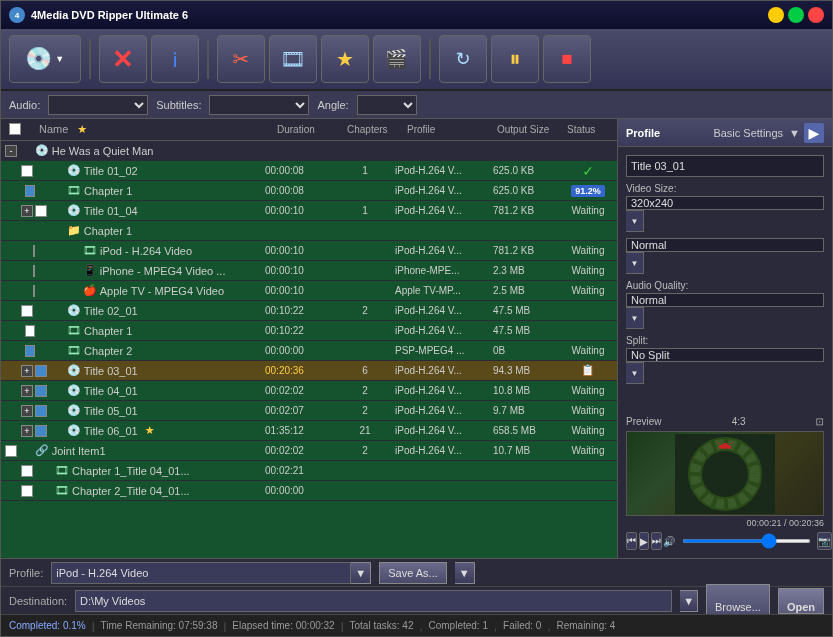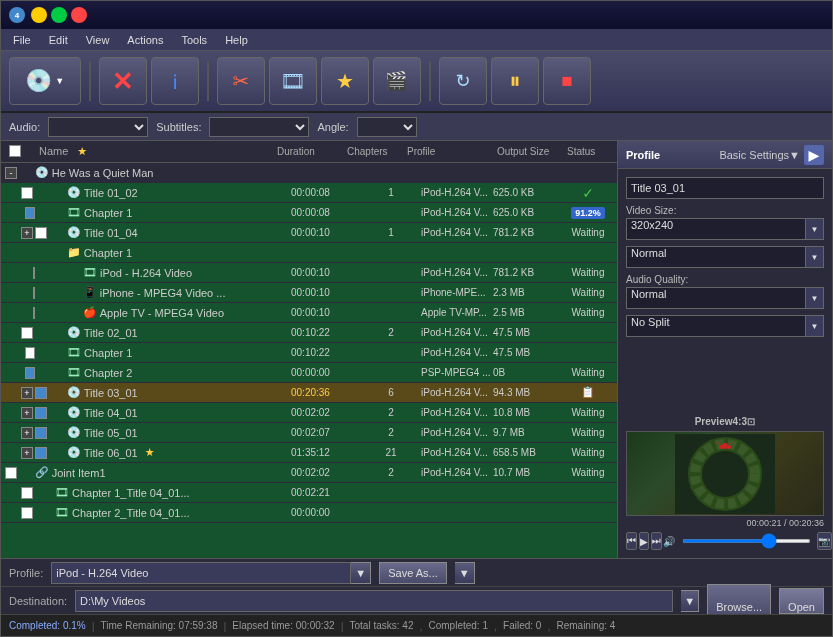--- a/index.html
+++ b/index.html
@@ -49,21 +49,21 @@
     .table-body::-webkit-scrollbar-thumb { background: #555; }
 
     .row { display: flex; align-items: center; height: 20px; border-bottom: 1px solid #2a2a3a; padding: 0 4px; cursor: pointer; }
     .row.highlighted { background: #5a4a1a; }
 
     .rc { color: #ccc; font-size: 10px; white-space: nowrap; overflow: hidden; text-overflow: ellipsis; }
     .rc-check { width: 30px; display: flex; align-items: center; gap: 2px; }
     .rc-name { flex: 1; min-width: 150px; display: flex; align-items: center; gap: 3px; }
     .rc-duration { width: 70px; }
     .rc-chapters { width: 60px; text-align: center; }
-    .rc-profile { width: 72px; }
+    .rc-profile { width: 98px; }
     .rc-output { width: 70px; }
     .rc-status { width: 50px; display: flex; align-items: center; justify-content: center; }
 
     .indent1 { margin-left: 16px; }
 
     .status-badge { background: #cc7700; color: white; padding: 1px 4px; border-radius: 2px; font-size: 9px; }
     .status-badge.blue { background: #3366cc; font-weight: bold; }
     .status-check { color: #44cc44; font-size: 14px; }
     .folder-icon { color: #ffcc44; }
     .dvd-icon { color: #aaccff; }
@@ -84,75 +84,68 @@
     .profile-label { color: #aaa; }
     .profile-select { background: #3a3a5a; border: 1px solid #666; color: #ddd; height: 22px; flex: 1; padding: 0 4px; }
     .save-btn { background: linear-gradient(180deg, #6a6a8a 0%, #4a4a6a 100%); border: 1px solid #888; color: #ddd; height: 22px; padding: 0 8px; cursor: pointer; }
     .save-arrow { background: linear-gradient(180deg, #5a5a7a 0%, #3a3a5a 100%); border: 1px solid #888; border-left: none; color: #ddd; height: 22px; padding: 0 4px; cursor: pointer; }
 
     .dest-row { background: #2a2a3a; height: 28px; display: flex; align-items: center; padding: 0 8px; gap: 8px; border-top: 1px solid #444; }
     .dest-label { color: #aaa; }
     .dest-input { background: #3a3a5a; border: 1px solid #666; color: #ddd; height: 22px; flex: 1; padding: 0 4px; }
     .dest-arrow { background: linear-gradient(180deg, #5a5a7a 0%, #3a3a5a 100%); border: 1px solid #888; border-left: none; color: #ddd; height: 22px; padding: 0 3px; cursor: pointer; }
     .browse-btn { background: linear-gradient(180deg, #6a6a8a 0%, #4a4a6a 100%); border: 1px solid #888; color: #ddd; height: 22px; padding: 16px 8px; cursor: pointer; }
-    .open-btn { background: linear-gradient(180deg, #7a7a9a 0%, #5a5a7a 100%); border: 1px solid #888; color: #ddd; height: 22px; padding: 12px 8px; cursor: pointer; }
+    .open-btn { background: linear-gradient(180deg, #7a7a9a 0%, #5a5a7a 100%); border: 1px solid #888; color: #ddd; height: 22px; padding: 12px 8px; cursor: pointer; font-weight: bold; }
 
     .progress-row { background: #222; height: 22px; display: flex; align-items: center; padding: 0 8px; gap: 6px; border-top: 1px solid #444; }
     .progress-text { color: #88aaff; font-size: 10px; }
     .progress-detail { color: #999; font-size: 10px; }
 
     
     .right-panel { width: 215px; background: #2a2a3a; border-left: 1px solid #555; display: flex; flex-direction: column; }
     .panel-header { background: linear-gradient(180deg, #4a4a6a 0%, #3a3a5a 100%); height: 28px; display: flex; align-items: center; padding: 0 8px; gap: 4px; border-bottom: 1px solid #555; }
     .panel-title { color: #fff; font-weight: bold; font-size: 11px; flex: 1; }
-    .basic-settings { color: #ccc; font-size: 10px; display: flex; align-items: center; gap: 0; cursor: pointer; }
+    .basic-settings { color: #ccc; font-size: 10px; display: flex; align-items: center; gap: 6px; cursor: pointer; }
     .arrow-btn { background: #5566aa; border: none; color: white; width: 20px; height: 20px; cursor: pointer; font-size: 14px; display: flex; align-items: center; justify-content: center; border-radius: 2px; }
 
     .panel-body { padding: 8px; flex: 1; display: flex; flex-direction: column; gap: 6px; }
     .field-label { color: #bbb; font-size: 10px; margin-bottom: 2px; }
     .field-value { background: #1e1e2e; border: 1px solid #666; color: #ddd; height: 22px; width: 100%; padding: 0 4px; display: flex; align-items: center; }
-    .field-select-row { display: flex; }
+    .field-select-row { display: flex; flex-direction: column; }
     .field-select { background: #1e1e2e; border: 1px solid #666; color: #ddd; height: 22px; flex: 1; padding: 0 4px; }
     .field-arrow { background: #3a3a5a; border: 1px solid #666; border-left: none; color: #ddd; width: 18px; height: 22px; cursor: pointer; display: flex; align-items: center; justify-content: center; font-size: 8px; }
 
     .preview-section { margin-top: auto; }
-    .preview-header { display: flex; align-items: center; justify-content: center; margin-bottom: 4px; font-weight: bold; }
+    .preview-header { display: flex; align-items: center; justify-content: space-between; margin-bottom: 4px; }
     .preview-title { color: #bbb; font-size: 10px; }
     .preview-ratio { color: #bbb; font-size: 10px; }
     .preview-icon { color: #aaa; font-size: 10px; cursor: pointer; }
     .preview-img { width: 100%; height: 85px; background: linear-gradient(135deg, #1a3a1a 0%, #2a4a2a 30%, #3a3a1a 60%, #2a2a1a 100%); border: 1px solid #555; display: flex; align-items: center; justify-content: center; overflow: hidden; }
     .preview-time { color: #bbb; font-size: 9px; text-align: right; margin-top: 2px; }
 
     .playback-controls { display: flex; align-items: center; gap: 2px; margin-top: 4px; }
     .play-btn-sm { background: #3a3a5a; border: 1px solid #666; color: #ddd; width: 20px; height: 18px; cursor: pointer; display: flex; align-items: center; justify-content: center; font-size: 10px; border-radius: 2px; }
     .volume-slider { flex: 1; height: 4px; background: #555; margin: 0 4px; }
     .vol-icon { color: #aaa; font-size: 10px; }
   </style>
 </head>
 <body>
 
 <div class="window">
 
   <div class="titlebar">
     <div class="titlebar-icon">4</div>
+    <span class="titlebar-title">4Media DVD Ripper Ultimate 6</span>
     <div class="titlebar-btns">
       <button class="titlebar-btn minimize"></button>
       <button class="titlebar-btn maximize"></button>
       <button class="titlebar-btn close"></button>
     </div>
   </div>
 
-  <div class="menubar">
-    <span class="menu-item">File</span>
-    <span class="menu-item">Edit</span>
-    <span class="menu-item">View</span>
-    <span class="menu-item">Actions</span>
-    <span class="menu-item">Tools</span>
-    <span class="menu-item">Help</span>
-  </div>
 
   <div class="toolbar">
     <div class="tool-dvd">
       <span style="font-size:22px;">💿</span>
       <span style="font-size:9px;">▼</span>
     </div>
     <div class="tool-sep"></div>
     <div class="tool-btn" style="color:#ff4444; font-size:26px; font-weight:bold;">✕</div>
     <div class="tool-btn" style="color:#4488ff;">ℹ</div>
     <div class="tool-sep"></div>
@@ -514,20 +507,21 @@
 
         <div>
           <div class="field-label">Audio Quality:</div>
           <div class="field-select-row">
             <div class="field-select">Normal</div>
             <div class="field-arrow">▼</div>
           </div>
         </div>
 
         <div>
+          <div class="field-label">Split:</div>
           <div class="field-select-row">
             <div class="field-select">No Split</div>
             <div class="field-arrow">▼</div>
           </div>
         </div>
 
         <div class="preview-section">
           <div class="preview-header">
             <span class="preview-title">Preview</span>
             <span class="preview-ratio">4:3</span>

